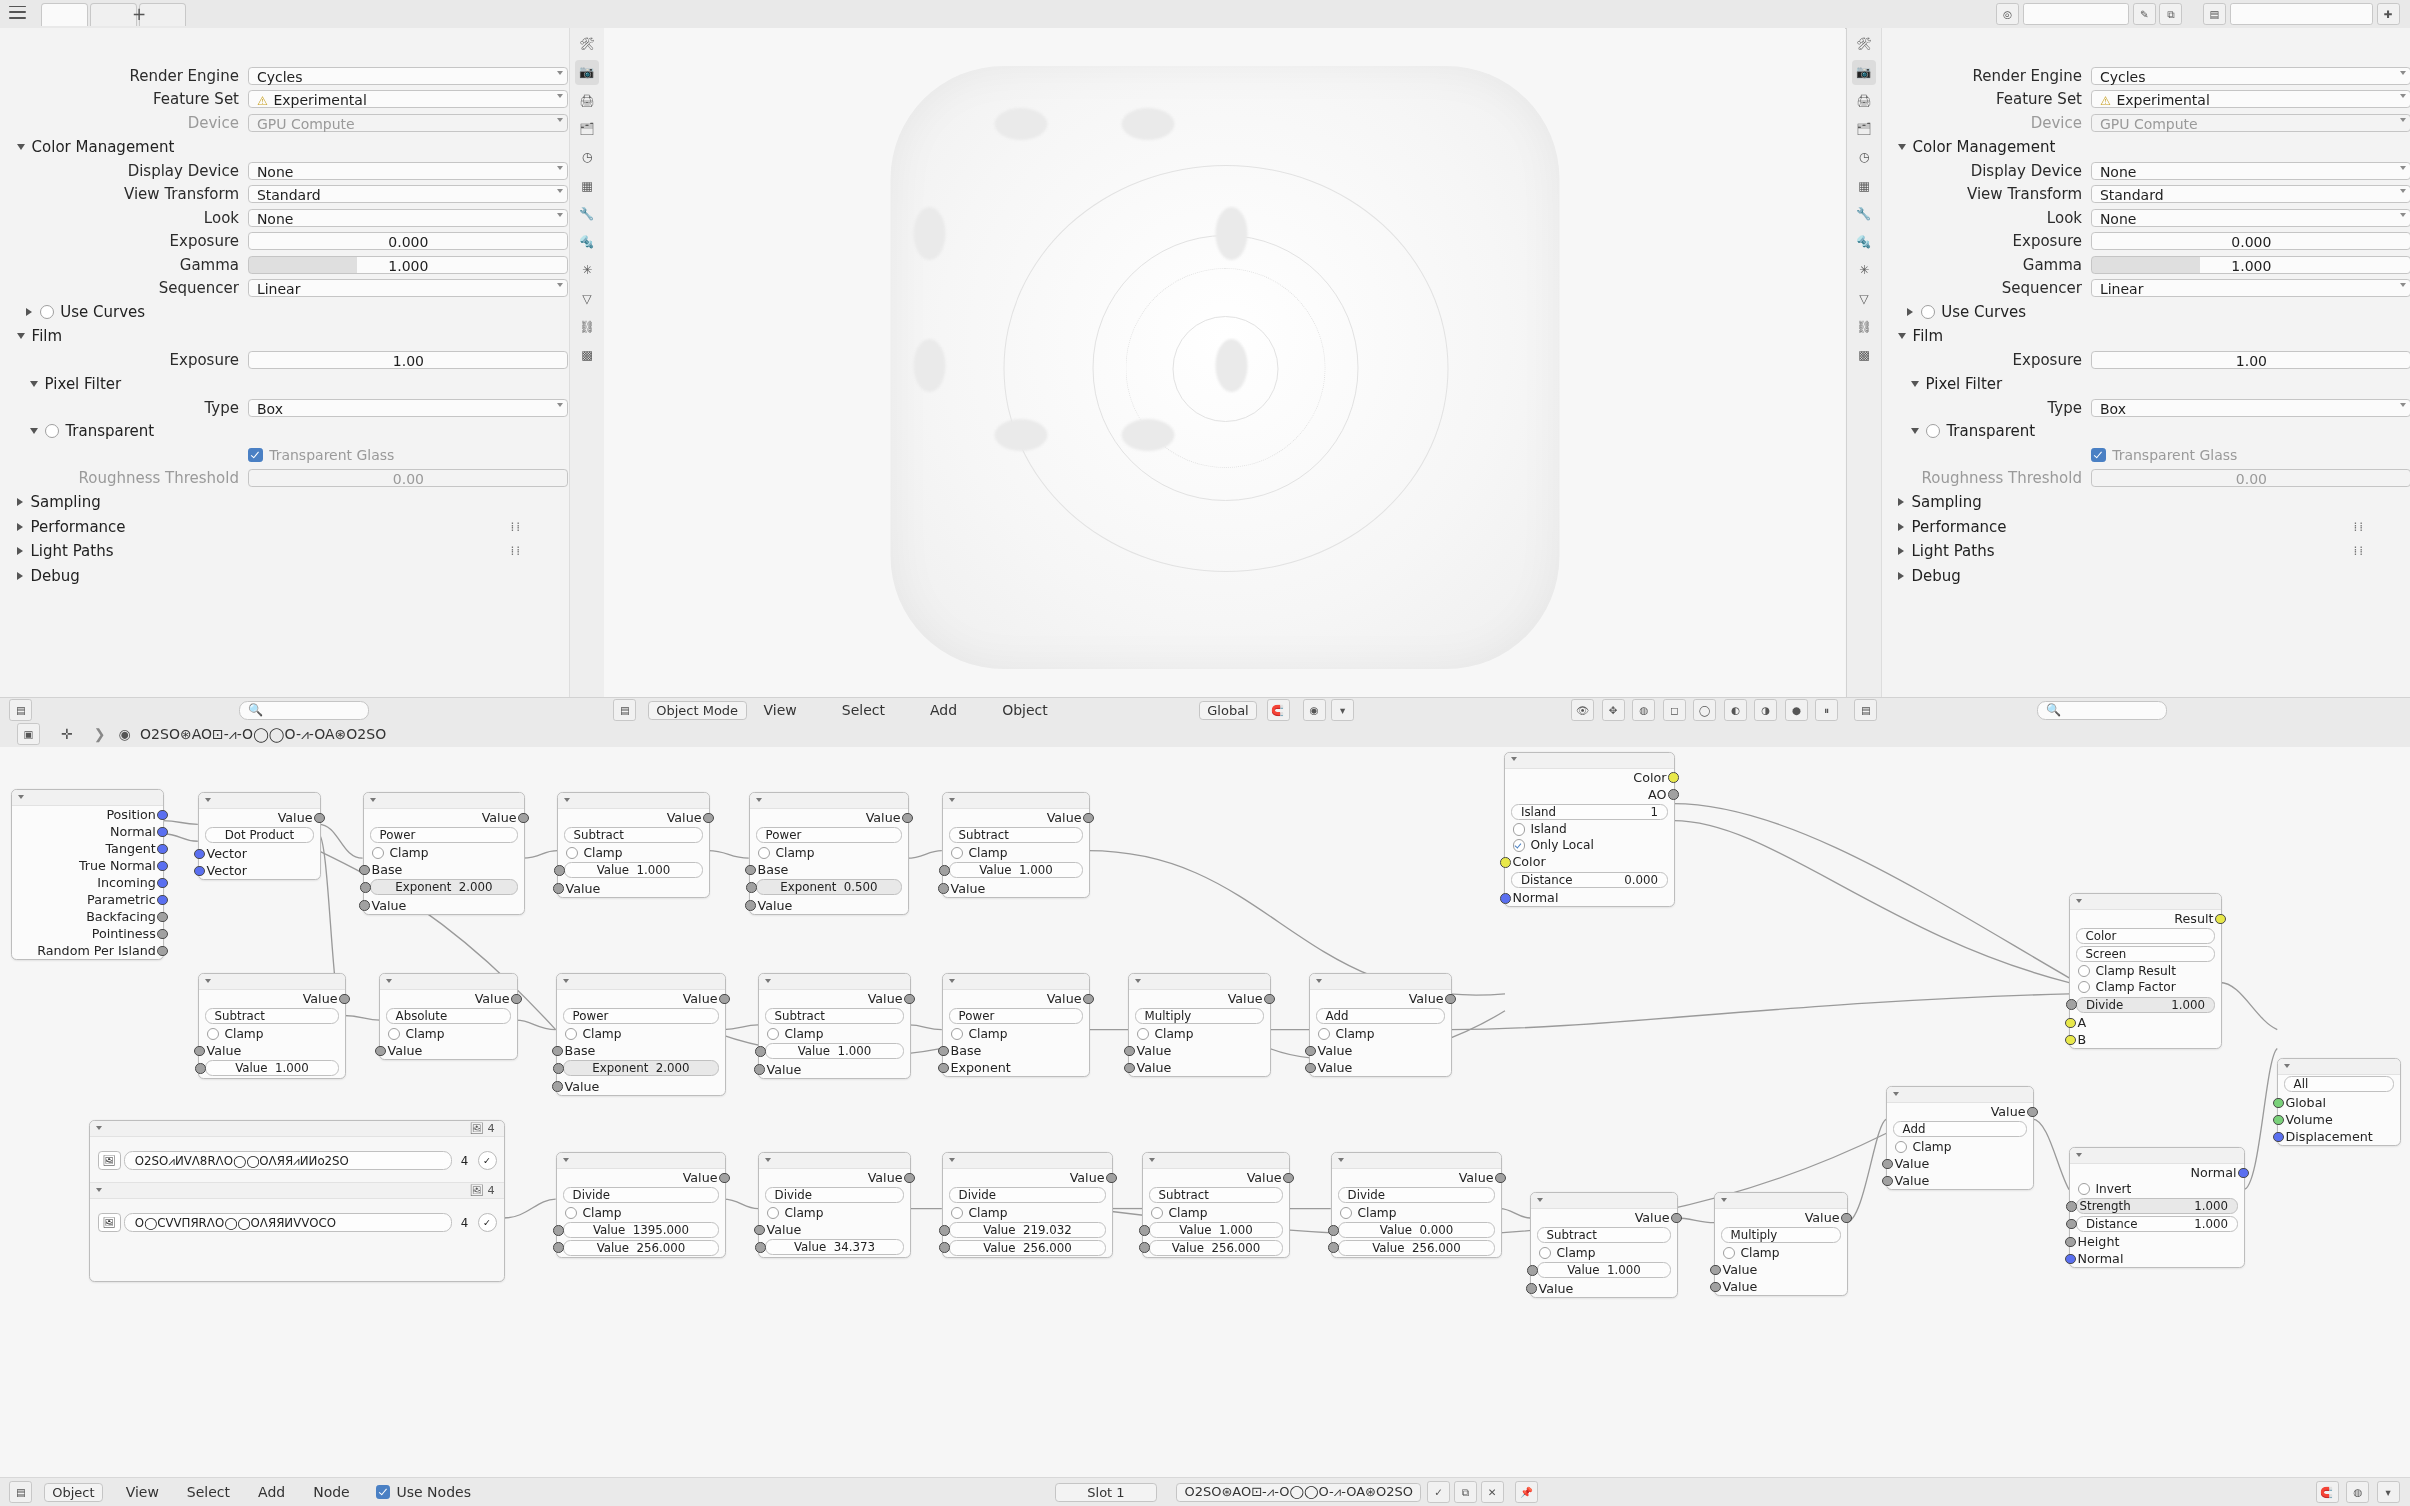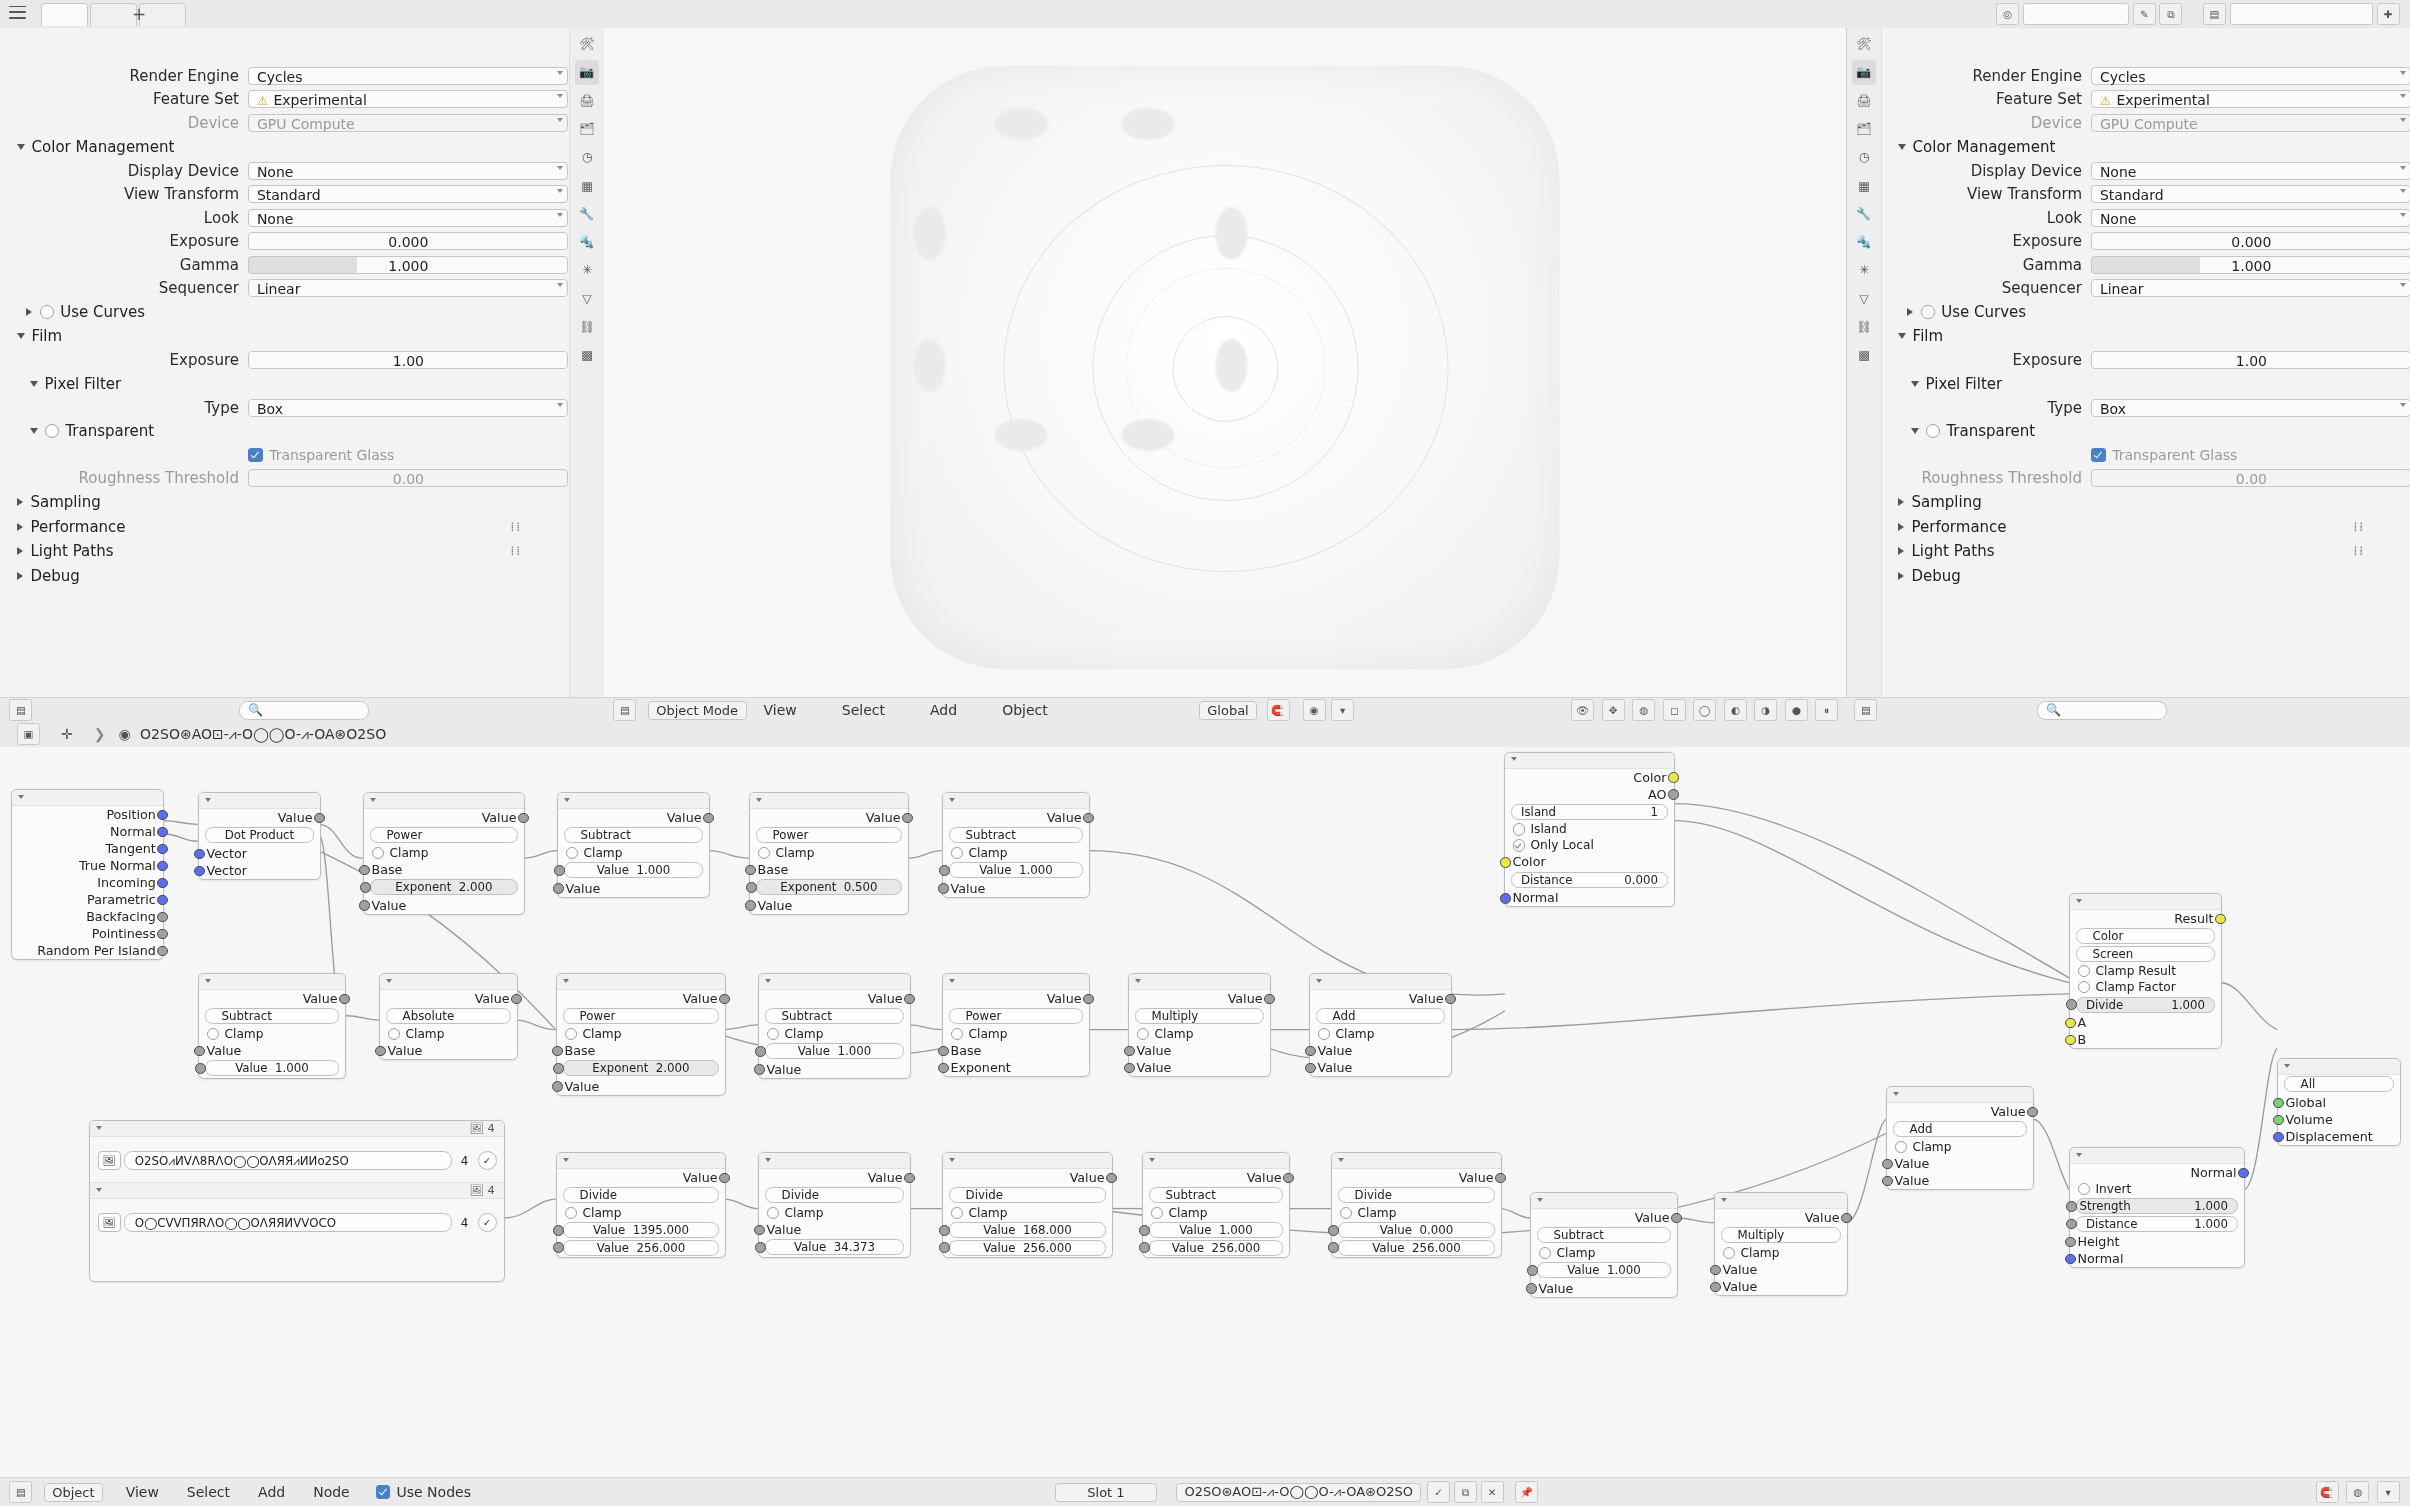--- a/index.html
+++ b/index.html
@@ -74,21 +74,21 @@
   .nrow{height:17px;display:flex;align-items:center;position:relative;font-size:12.7px;color:#242424;padding:0 7.5px;}
   .nrow.r{justify-content:flex-end;}
   .sock{position:absolute;width:8.5px;height:8.5px;border-radius:50%;border:0.9px solid #4a4a4a;top:3.8px;}
   .sock.l{left:-4.7px;}
   .sock.r{right:-4.7px;}
   .s-gray{background:#a1a1a1;}
   .s-yellow{background:#e8e84a;}
   .s-blue{background:#5a6ff0;}
   .s-green{background:#7ad17a;}
   .nfld{height:14px;margin:1.4px 5.6px;background:#fdfdfd;border:0.9px solid #c0c0c0;border-radius:7.5px;font-size:11.8px;display:flex;align-items:center;justify-content:center;color:#222;position:relative;}
-  .nfld.left{justify-content:flex-start;padding-left:16px;}
+  .nfld.left{justify-content:flex-start;padding-left:9px;}
   .nfld.sel{background:#e8e8e8;}
   .ncheck{display:flex;align-items:center;font-size:12.2px;padding-left:7.5px;height:16px;color:#222;}
   .ncb{width:10.4px;height:10.4px;border:0.9px solid #9f9f9f;border-radius:50%;background:#fff;margin-right:5.6px;}
   .ncb.on{background:#fff;position:relative;}
   .ncb.on:after{content:"";position:absolute;left:2.8px;top:1.9px;width:2.8px;height:4.7px;border:solid #4a80c4;border-width:0 1.9px 1.9px 0;transform:rotate(40deg);}
   .wire{position:absolute;left:0;top:0;width:2411px;height:731px;pointer-events:none;}
 </style>
 </head>
 <body>
 
@@ -963,21 +963,21 @@
           </div>
         <div class="nrow r">
             <span>Value</span>
             <span class="sock r s-gray"></span>
           </div>
         <div class="nfld left">Divide</div>
         <div class="ncheck">
             <span class="ncb"></span>
             <span>Clamp</span>
           </div>
-        <div class="nfld"><span>Value</span>&nbsp;&nbsp;<span>168.000</span><span class="sock l s-gray" style="left:-10.4px;top:1.9px"></span></div>
+        <div class="nfld"><span>Value</span>&nbsp;&nbsp;<span>219.032</span><span class="sock l s-gray" style="left:-10.4px;top:1.9px"></span></div>
         <div class="nfld"><span>Value</span>&nbsp;&nbsp;<span>256.000</span><span class="sock l s-gray" style="left:-10.4px;top:1.9px"></span></div>
       </div>
 
       <div class="node" style="left:1142px;top:405px;width:146px;">
         <div class="nhdr">
             <span class="tri2"></span>
           </div>
         <div class="nrow r">
             <span>Value</span>
             <span class="sock r s-gray"></span>

